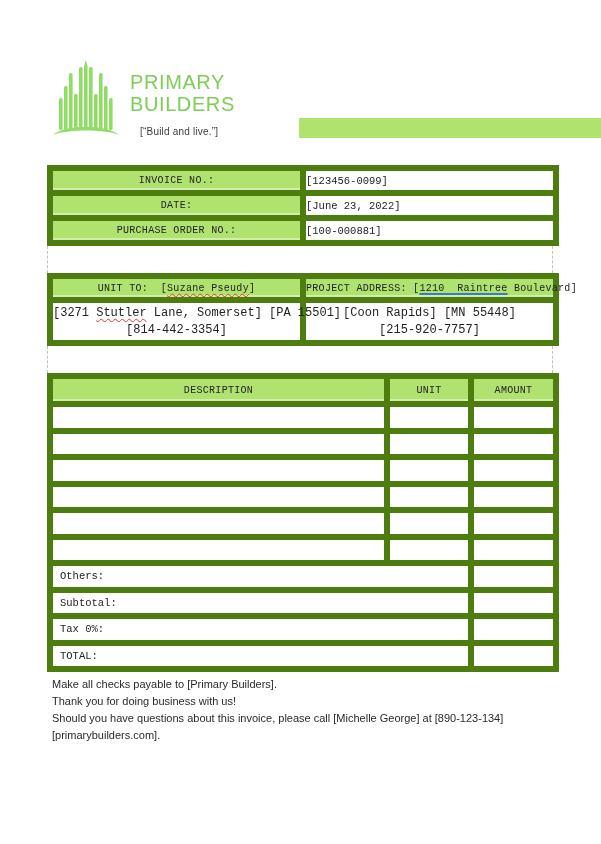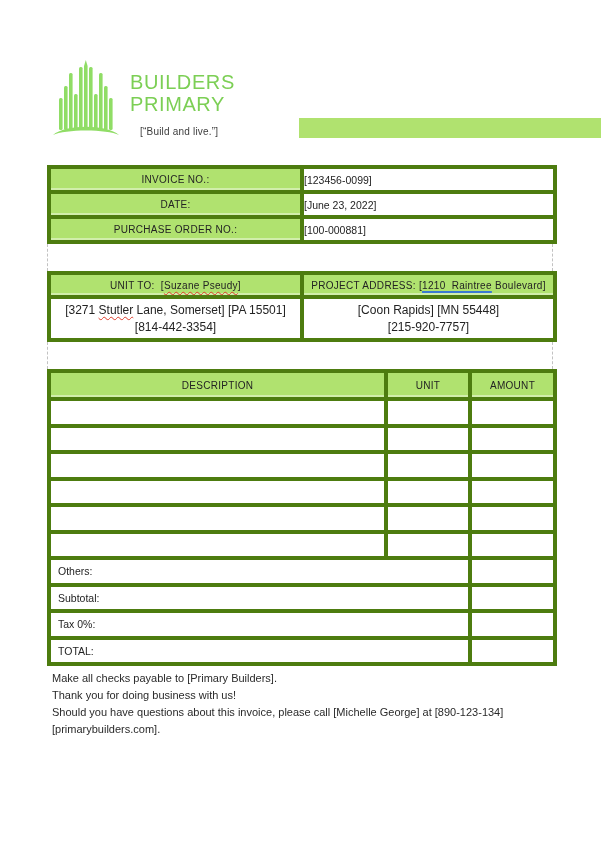--- a/index.html
+++ b/index.html
@@ -16,21 +16,21 @@
            line-height:22px; font-weight:500; letter-spacing:0.6px; }
   .tagline { position:absolute; left:140px; top:126px; font-size:10px; color:#3d3d3d;
              letter-spacing:0.2px; }
   .addr { position:absolute; top:76px; right:48px; text-align:right; font-size:9.5px;
           line-height:15px; color:#232323; }
   .greenbar { position:absolute; left:299px; top:118px; width:302px; height:20px;
               background:#b0e26f; }
   
   .content { margin-left:47px; width:506px; }
   table { border-collapse:collapse; table-layout:fixed; width:506px; }
-  td { border:4px solid #4d7c0f; vertical-align:middle; }
+  td { border:6px solid #4d7c0f; vertical-align:middle;font-family:Liberation Mono, monospace; }
   .green { background:#b0e26f; box-shadow:inset 0 -2px 0 rgba(255,255,255,0.42); }
   .lbl { text-align:center; font-size:10px; font-weight:500; letter-spacing:0.3px; }
   .val { text-align:left; font-size:10.5px; }
   .info-table tr { height:25px; }
   .spacer { height:27px; border-left:1px dashed #c2c2c2; border-right:1px dashed #c2c2c2; }
   .party-head { height:24px; }
   .party-body { height:43px; }
   .party-body td { text-align:center; font-size:12px; line-height:17px; }
   .items-head tr { height:28px; }
   .item-row { height:26.5px;margin-left:48px; }
@@ -58,22 +58,22 @@
         <polygon points="33.8,2 35.6,8 35.6,72 32,72 32,8"></polygon>
         <rect x="37" y="9" width="3.6" height="63" rx="1.5"></rect>
         <rect x="42" y="36" width="3.6" height="36" rx="1.5"></rect>
         <rect x="47" y="15" width="3.6" height="57" rx="1.5"></rect>
         <rect x="52" y="28" width="3.6" height="44" rx="1.5"></rect>
         <rect x="57" y="40" width="3.6" height="32" rx="1.5"></rect>
         <path d="M1,77 C13,66 55,66 67,77 C55,71 13,71 1,77 Z"></path>
       </g>
     </svg>
     <div class="brand">
+      <div>PRIMARY</div>
       <div>BUILDERS</div>
-      <div>PRIMARY</div>
     </div>
     <div class="tagline">[“Build and live.”]</div>
     <div class="greenbar"></div>
   </div>
 
   <div class="content">
 
     <table class="info-table">
       <colgroup>
           <col style="width:253px">

